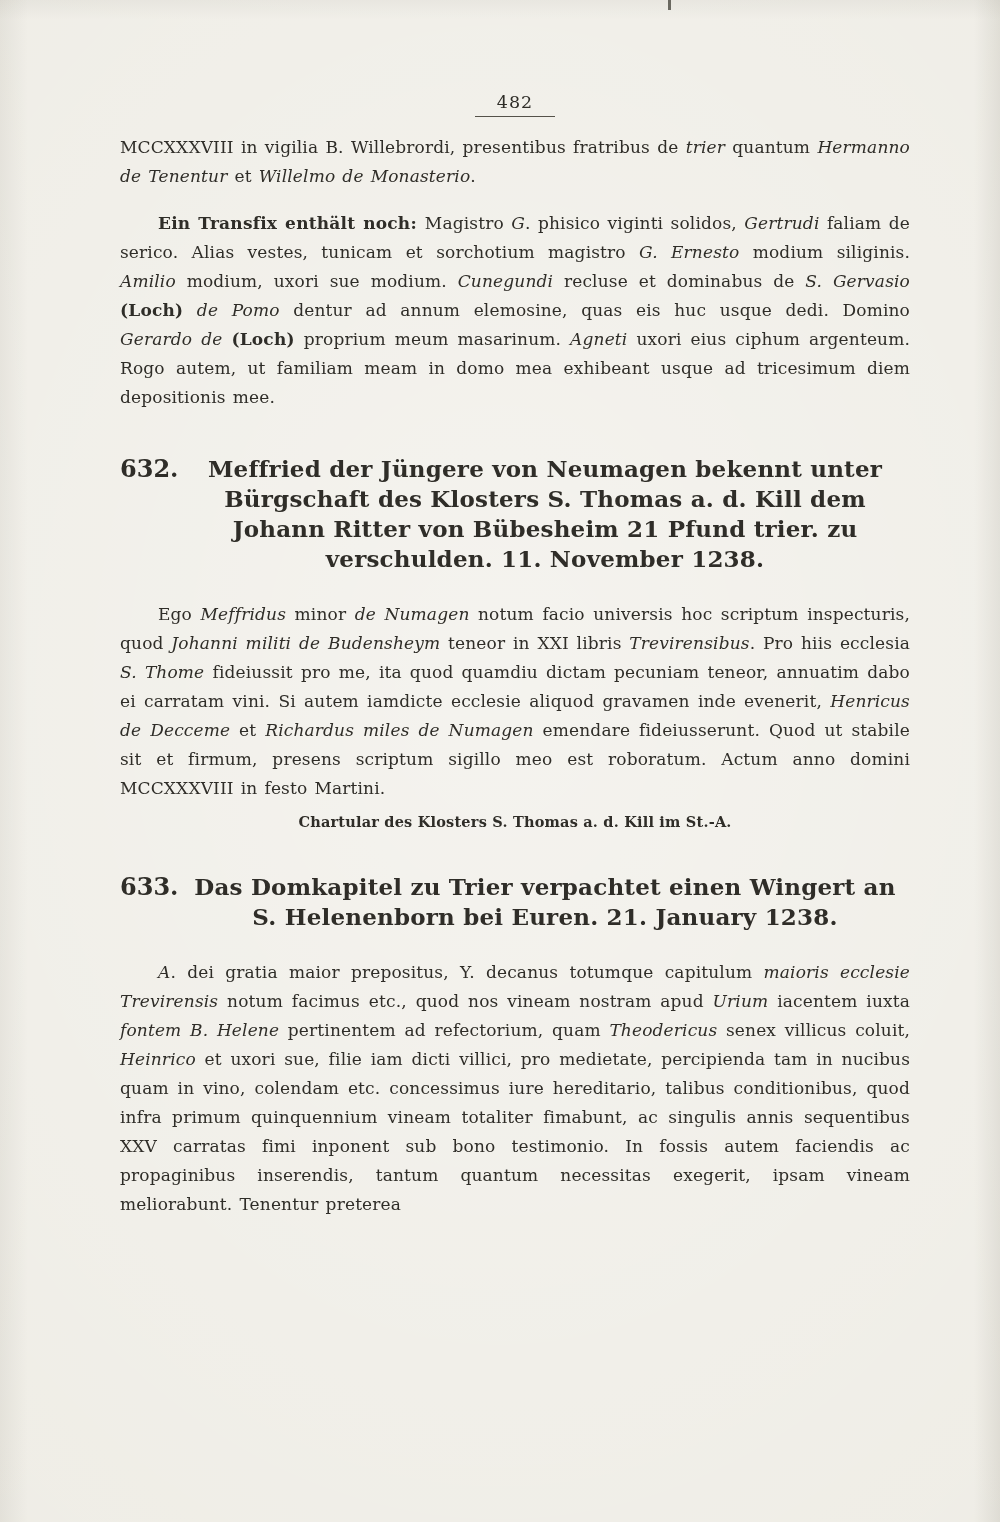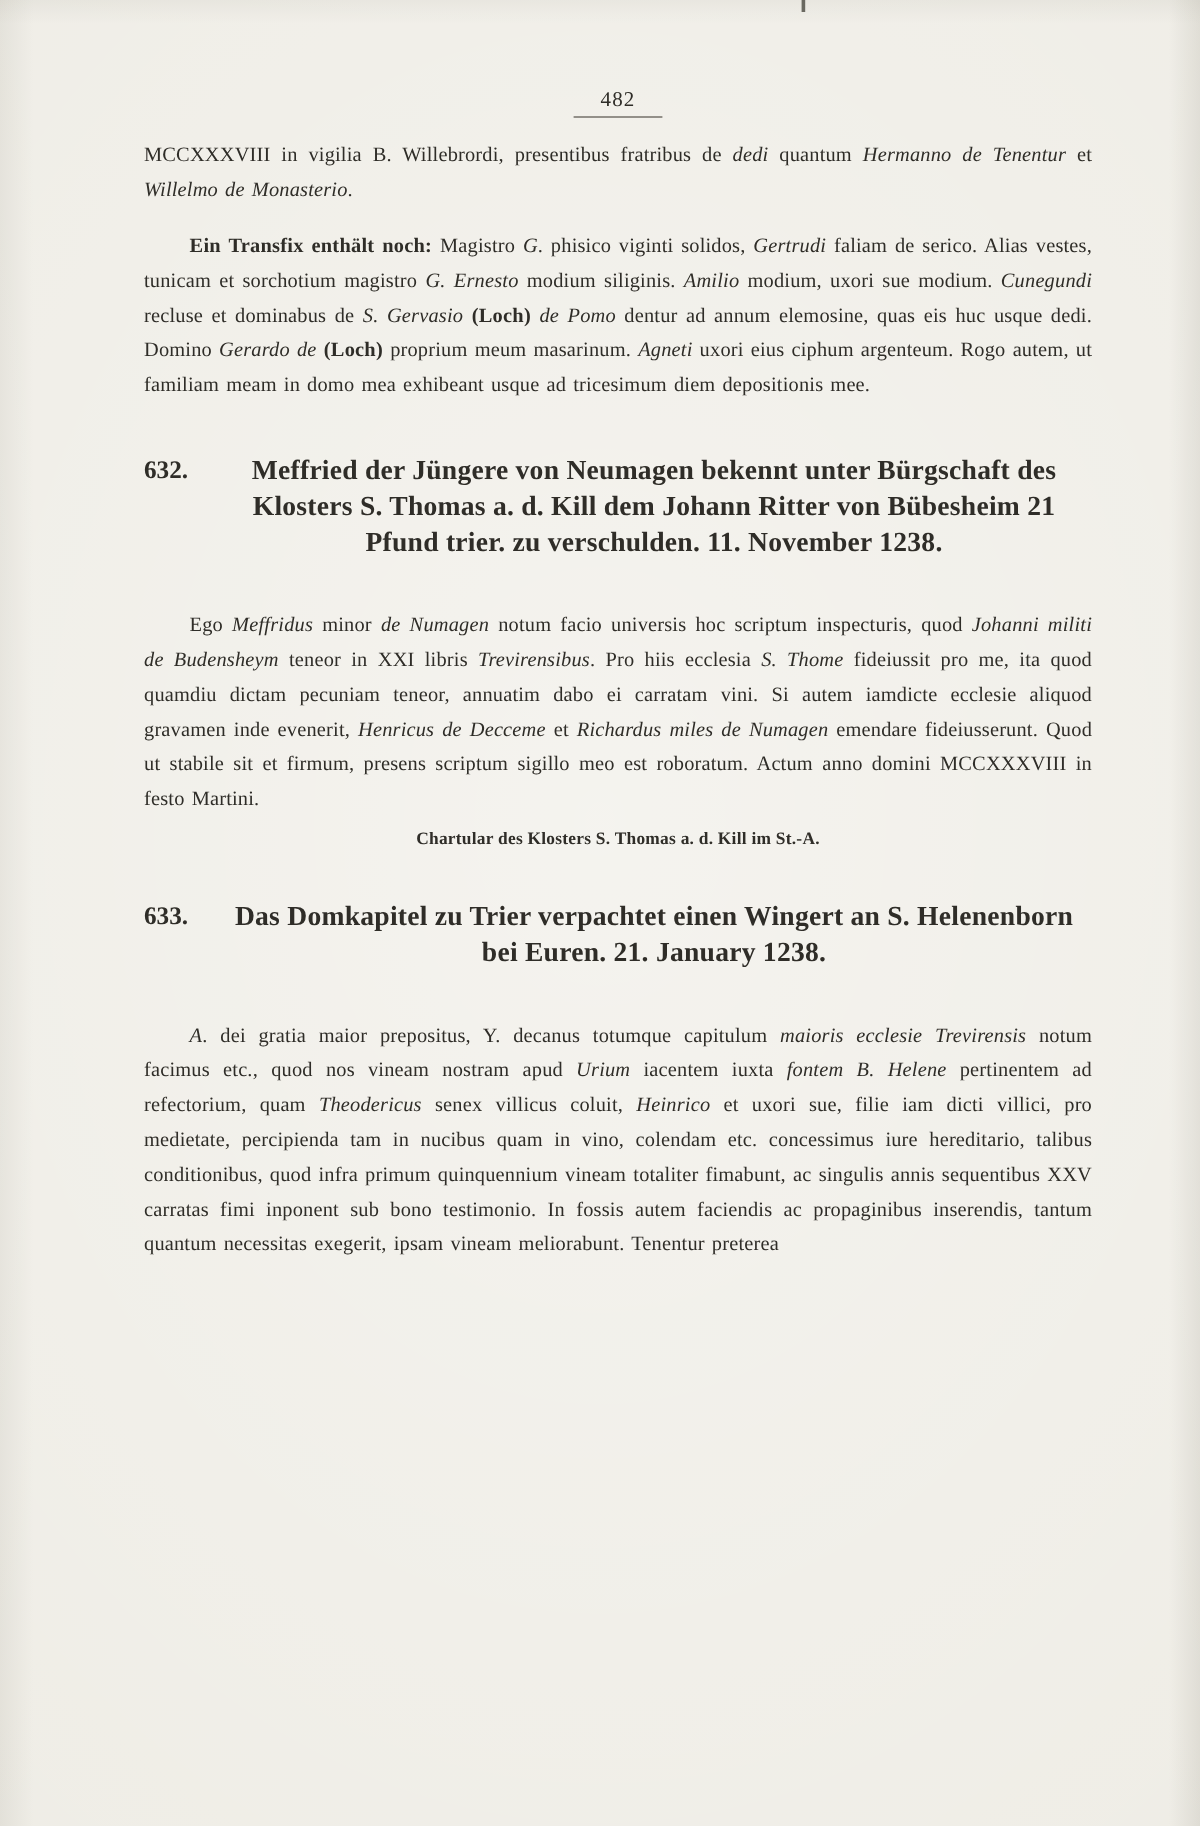--- a/index.html
+++ b/index.html
@@ -29,23 +29,22 @@
   .artifact-top {
     position: absolute;
     left: 668px; top: 0;
     width: 3px; height: 10px;
     background: #4a4840;
     opacity: 0.8;
   }
   .text-block {
     position: absolute;
     left: 120px;
-    top: 72px;
+    top: 92px;
     width: 790px;
-    font-family: Liberation Serif, serif;
   }
   .pageno-wrap {
     text-align: center;
     margin-bottom: 16px;
   }
   .pageno {
     display: inline-block;
     font-size: 17.5px;
     letter-spacing: 1px;
     padding: 0 22px 4px 22px;
@@ -76,46 +75,46 @@
     margin-left: 0;
     text-align: center;
   }
   .entry {
     display: flex;
     align-items: flex-start;
     margin: 42px 0 24px 0;
   }
   .entry-num {
     flex: 0 0 66px;
-    font-size: 21px;
+    font-size: 24px;
     font-weight: bold;
     line-height: 29px;
   }
   .entry-text {
     flex: 1 1 auto;
     font-size: 23px;
     line-height: 30px;
     text-align: center;
     padding: 0 8px 0 2px;
   }
   .para + .para { margin-top: 18px; }
   .note + .entry { margin-top: 40px; }
-  .entry + .para { margin-top: 39px; }
+  .entry + .para { margin-top: 26px; }
 </style>
 </head>
 <body>
 
 <div class="scan-page">
   <div class="artifact-top"></div>
   <div class="text-block">
     <div class="pageno-wrap">
       <span class="pageno">482</span>
     </div>
     <div>
-        <p class="para"><span>MCCXXXVIII in vigilia B. Willebrordi, presentibus fratribus de </span><span class="it">dedi</span><span> quantum </span><span class="it">Hermanno de Tenentur</span><span> et </span><span class="it">Willelmo de Monasterio</span><span>.</span></p>
+        <p class="para"><span>MCCXXXVIII in vigilia B. Willebrordi, presentibus fratribus de </span><span class="it">trier</span><span> quantum </span><span class="it">Hermanno de Tenentur</span><span> et </span><span class="it">Willelmo de Monasterio</span><span>.</span></p>
         <p class="para indent"><span class="fraktur">Ein Transfix enthält noch: </span><span>Magistro </span><span class="it">G</span><span>. phisico viginti solidos, </span><span class="it">Gertrudi</span><span> faliam de serico. Alias vestes, tunicam et sorchotium magistro </span><span class="it">G. Ernesto</span><span> modium siliginis. </span><span class="it">Amilio</span><span> modium, uxori sue modium. </span><span class="it">Cunegundi</span><span> recluse et dominabus de </span><span class="it">S. Gervasio</span><span> </span><span class="fraktur">(Loch)</span><span> </span><span class="it">de Pomo</span><span> dentur ad annum elemosine, quas eis huc usque dedi. Domino </span><span class="it">Gerardo de</span><span> </span><span class="fraktur">(Loch)</span><span> proprium meum masarinum. </span><span class="it">Agneti</span><span> uxori eius ciphum argenteum. Rogo autem, ut familiam meam in domo mea exhibeant usque ad tricesimum diem depositionis mee.</span></p>
         <div class="entry">
           <span class="entry-num">632.</span>
           <span class="entry-text"><span class="fraktur">Meffried der Jüngere von Neumagen bekennt unter Bürgschaft des Klosters S. Thomas a. d. Kill dem Johann Ritter von Bübesheim 21 Pfund trier. zu verschulden. 11. November 1238.</span></span>
         </div>
         <p class="para indent"><span>Ego </span><span class="it">Meffridus</span><span> minor </span><span class="it">de Numagen</span><span> notum facio universis hoc scriptum inspecturis, quod </span><span class="it">Johanni militi de Budensheym</span><span> teneor in XXI libris </span><span class="it">Trevirensibus</span><span>. Pro hiis ecclesia </span><span class="it">S. Thome</span><span> fideiussit pro me, ita quod quamdiu dictam pecuniam teneor, annuatim dabo ei carratam vini. Si autem iamdicte ecclesie aliquod gravamen inde evenerit, </span><span class="it">Henricus de Decceme</span><span> et </span><span class="it">Richardus miles de Numagen</span><span> emendare fideiusserunt. Quod ut stabile sit et firmum, presens scriptum sigillo meo est roboratum. Actum anno domini MCCXXXVIII in festo Martini.</span></p>
         <p class="note align-center"><span class="fraktur">Chartular des Klosters S. Thomas a. d. Kill im St.-A.</span></p>
         <div class="entry">
           <span class="entry-num">633.</span>
           <span class="entry-text"><span class="fraktur">Das Domkapitel zu Trier verpachtet einen Wingert an S. Helenenborn bei Euren. 21. January 1238.</span></span>

